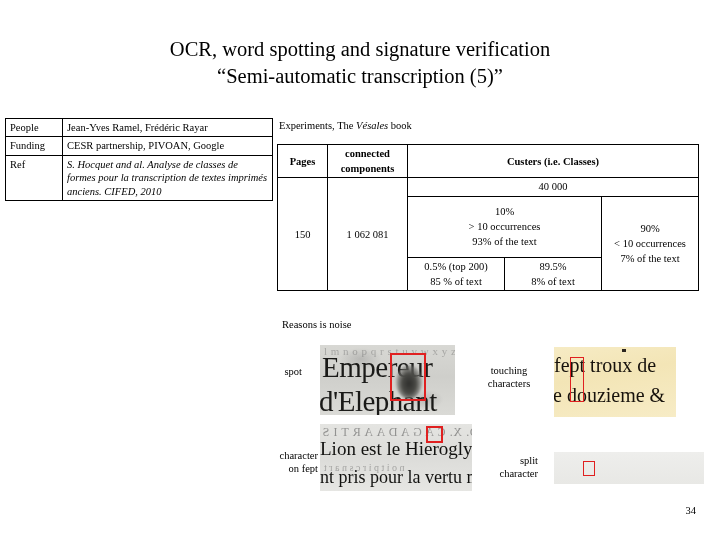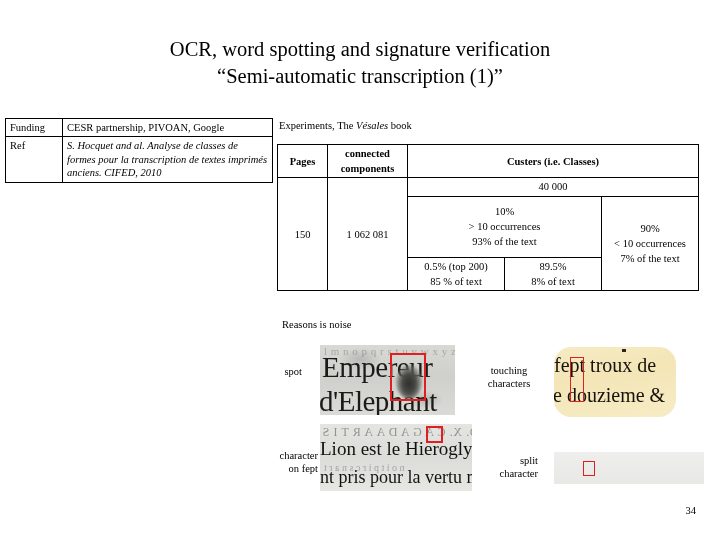--- a/index.html
+++ b/index.html
@@ -125,21 +125,20 @@
   }
   .p-verso .m2{
     position:absolute;left:0px;top:44px;font-size:18px;line-height:1;
     color:#121210;white-space:nowrap;font-family:"Liberation Serif", serif;
   }
   .p-verso .box-red{left:106px;top:2px;width:17px;height:17px;}
 
   
   .p-touch{left:554px;top:347px;width:122px;height:70px;
     background:linear-gradient(170deg,#f6ebc4 0%,#f3e5b6 40%,#f7ecc6 100%);
-    border-radius:17px;
   }
   .p-touch .t1{
     position:absolute;left:0px;top:8px;font-size:20px;line-height:1;
     color:#17120c;white-space:nowrap;font-family:"Liberation Serif", serif;
   }
   .p-touch .t2{
     position:absolute;left:-1px;top:38px;font-size:20px;line-height:1;
     color:#17120c;white-space:nowrap;font-family:"Liberation Serif", serif;
   }
   .p-touch .box-red{left:16px;top:10px;width:14px;height:45px;border-width:1px;}
@@ -160,25 +159,29 @@
     position:absolute;right:24px;top:505px;font-size:10.5px;
   }
 </style>
 </head>
 <body>
 
 <div class="slide">
 
   <div class="title-block">
     <span class="l1">OCR, word spotting and signature verification</span>
-    <span class="l2">“Semi-automatic transcription (1)”</span>
+    <span class="l2">“Semi-automatic transcription (5)”</span>
   </div>
 
   <table class="left-table">
     <tbody>
+      <tr>
+        <td class="key">People</td>
+        <td>Jean-Yves Ramel, Frédéric Rayar</td>
+      </tr>
       <tr>
         <td class="key">Funding</td>
         <td>CESR partnership, PIVOAN, Google</td>
       </tr>
       <tr class="ref-row">
         <td class="key">Ref</td>
         <td class="ref-val">S. Hocquet and al.  Analyse de classes de formes pour la transcription de textes imprimés anciens. CIFED, 2010</td>
       </tr>
     </tbody>
   </table>

